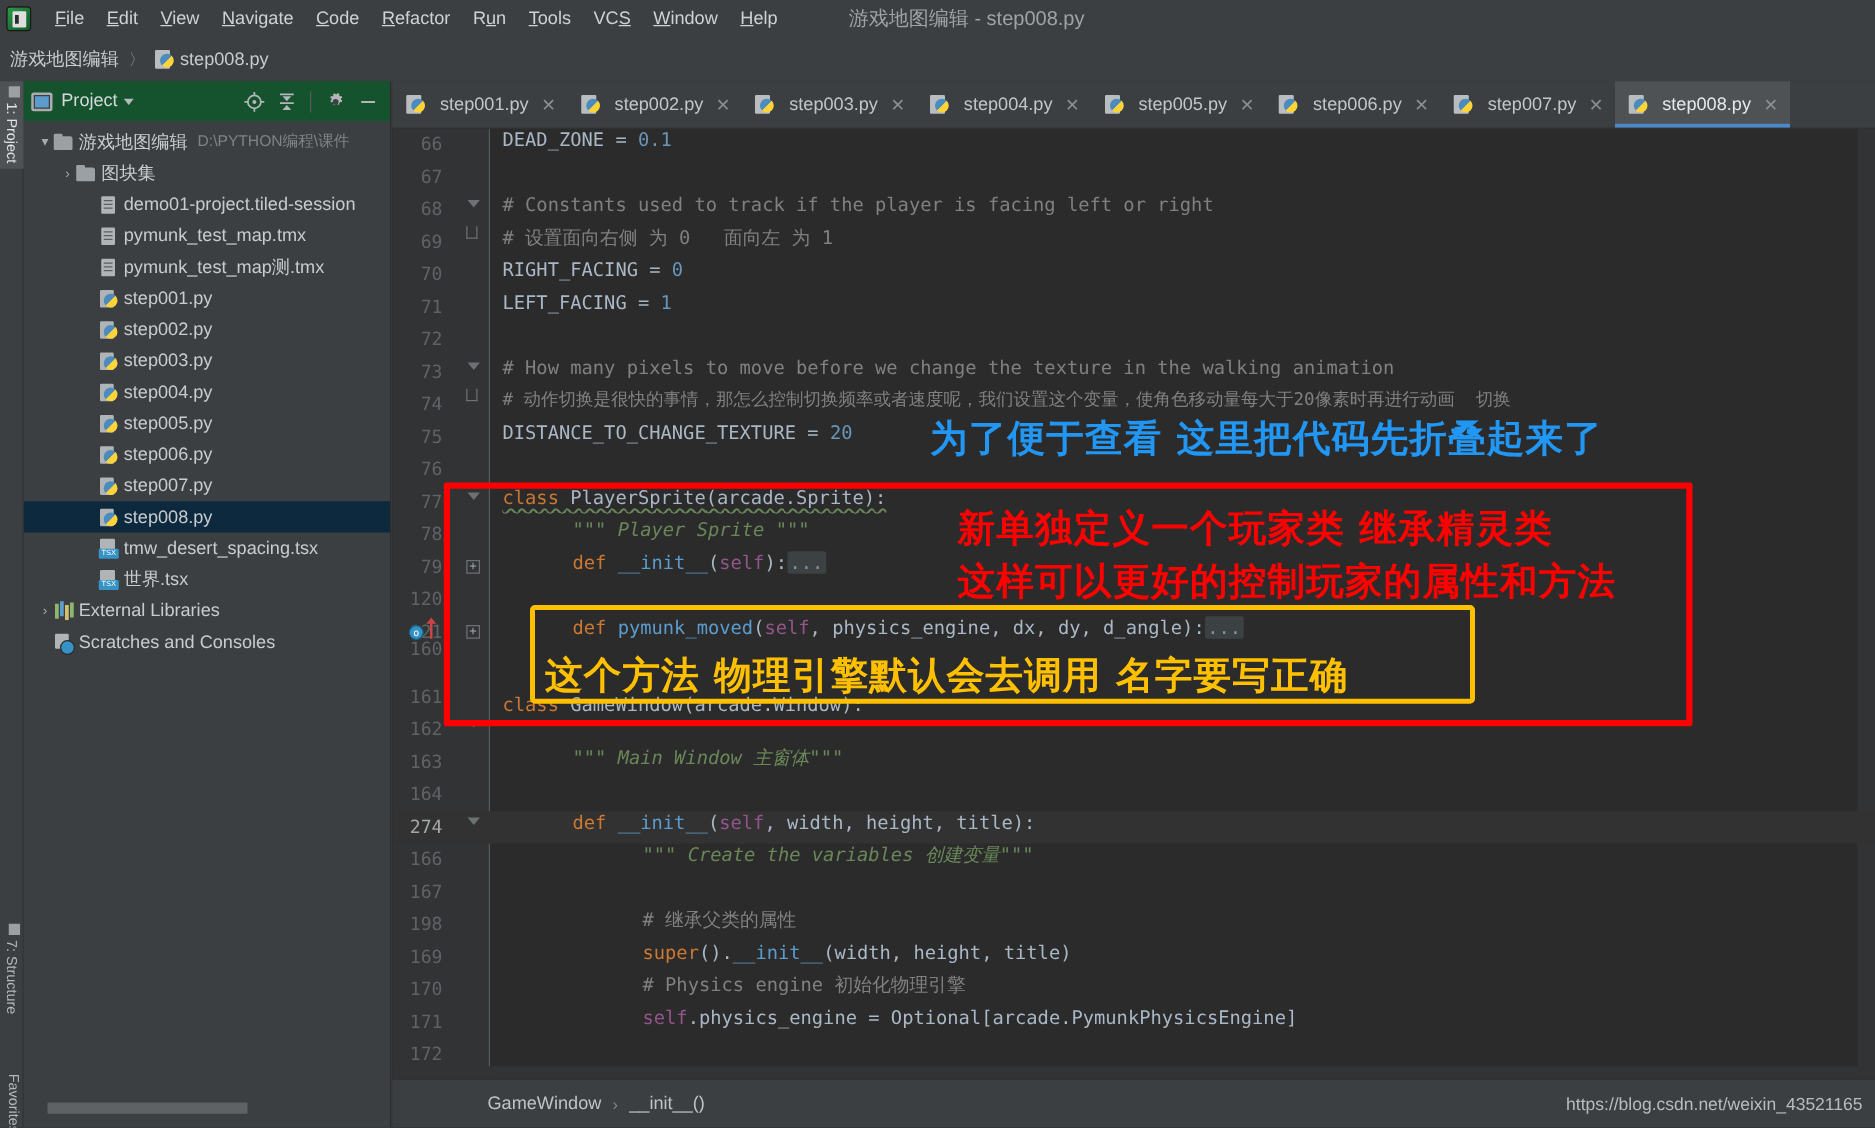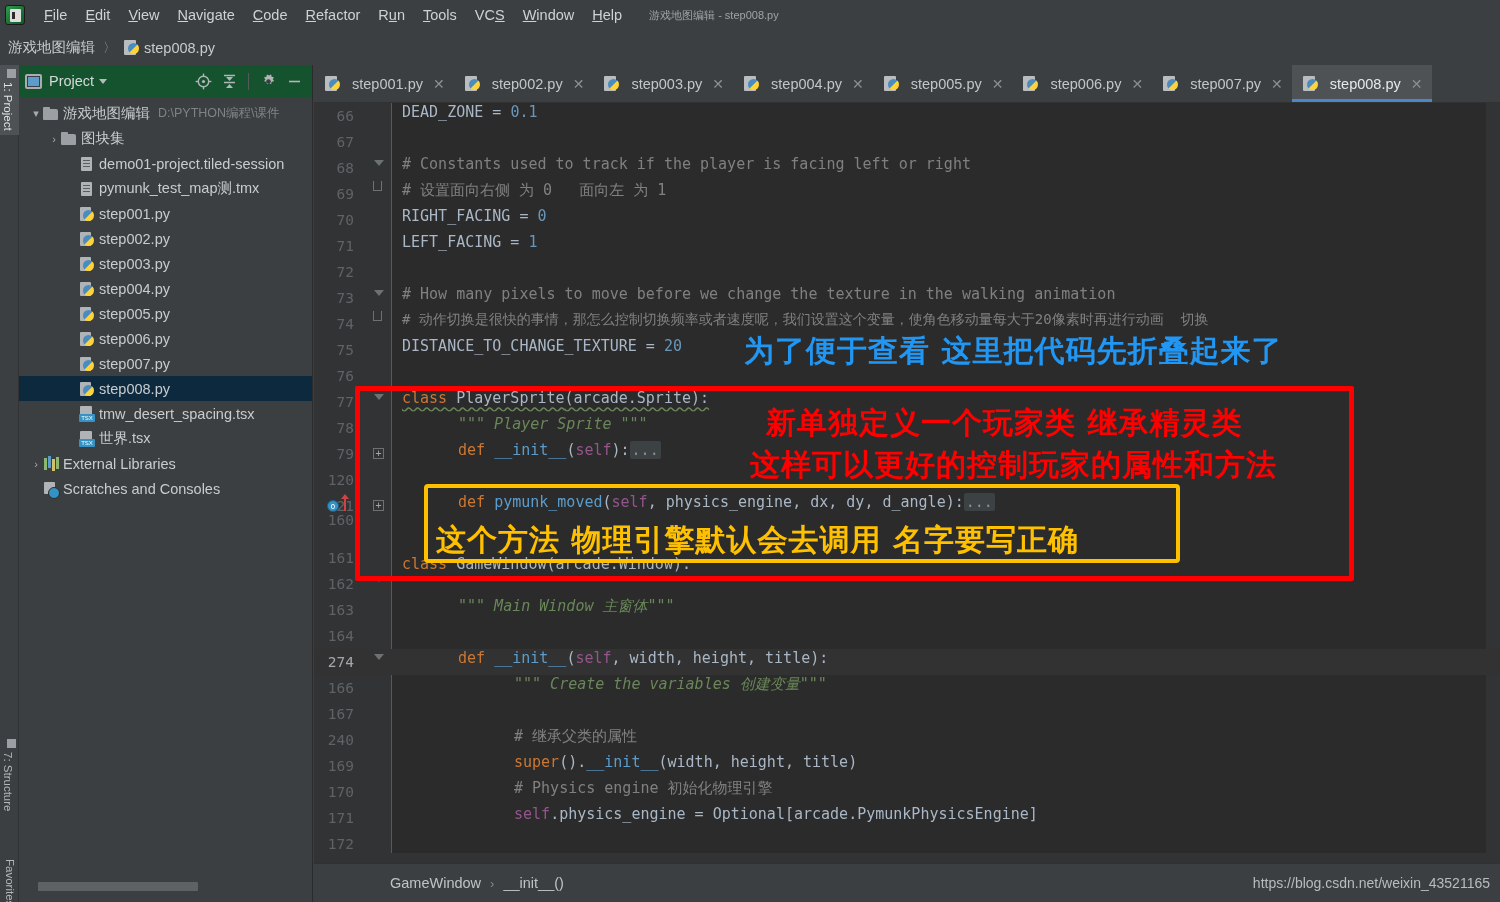--- a/index.html
+++ b/index.html
@@ -30,21 +30,21 @@
   }
   .ij-logo::before {
     content: ""; position: absolute; left: 6px; top: 6px; width: 3px; height: 7px;
     background: #2b2b2b; z-index: 2;
   }
   .menu-item {
     font-size: 14.5px; color: #cfd2d4; padding: 3px 9px; cursor: default; white-space: nowrap;
   }
   .menu-item span.u { text-decoration: underline; }
   .win-title {
-    margin-left: 18px; font-size: 11px; color: #9fa3a6; white-space: nowrap;
+    margin-left: 48px; font-size: 16px; color: #9fa3a6; white-space: nowrap;
   }
 
   
   .navbar {
     position: absolute; left: 0; top: 30px; width: 1500px; height: 35px;
     background: #3c3f41; display: flex; align-items: center; padding-left: 8px;
   }
   .nav-crumb { font-size: 14.5px; color: #c8cbcd; white-space: nowrap; }
   .nav-sep { color: #8d9093; margin: 0 8px; font-size: 13px; }
   .py-ico {
@@ -412,20 +412,25 @@
           <span class="label">图块集</span>
         </div>
         <div class="row indent-3">
           <span class="arrow"></span>
           <span class="ico ico-doc"></span>
           <span class="label">demo01-project.tiled-session</span>
         </div>
         <div class="row indent-3">
           <span class="arrow"></span>
           <span class="ico ico-doc"></span>
+          <span class="label">pymunk_test_map.tmx</span>
+        </div>
+        <div class="row indent-3">
+          <span class="arrow"></span>
+          <span class="ico ico-doc"></span>
           <span class="label">pymunk_test_map测.tmx</span>
         </div>
         <div class="row indent-3">
           <span class="arrow"></span>
           <span class="ico ico-py"></span>
           <span class="label">step001.py</span>
         </div>
         <div class="row indent-3">
           <span class="arrow"></span>
           <span class="ico ico-py"></span>
@@ -605,21 +610,21 @@
           <div class="line cur" style="top: 546px;">
             <span class="ln cur">274</span>
           </div>
           <div class="line" style="top: 572px;">
             <span class="ln">166</span>
           </div>
           <div class="line" style="top: 598px;">
             <span class="ln">167</span>
           </div>
           <div class="line" style="top: 624px;">
-            <span class="ln">240</span>
+            <span class="ln">198</span>
           </div>
           <div class="line" style="top: 650px;">
             <span class="ln">169</span>
           </div>
           <div class="line" style="top: 676px;">
             <span class="ln">170</span>
           </div>
           <div class="line" style="top: 702px;">
             <span class="ln">171</span>
           </div>
@@ -660,21 +665,21 @@
       <div class="code-txt t-str" style="top:572px; left:200px;">""" Create the variables 创建变量"""</div>
       <div class="code-txt t-com" style="top:624px; left:200px;"># 继承父类的属性</div>
       <div class="code-txt" style="top:650px; left:200px;"><span><span class="t-kw">super</span>().<span class="t-key">__init__</span>(width, height, title)</span></div>
       <div class="code-txt t-com" style="top:676px; left:200px;"># Physics engine 初始化物理引擎</div>
       <div class="code-txt" style="top:702px; left:200px;"><span><span class="t-self">self</span>.physics_engine = Optional[arcade.PymunkPhysicsEngine]</span></div>
 
       <div class="anno-blue" style="left:430px; top:228px;">为了便于查看 这里把代码先折叠起来了</div>
 
       <div class="box-red" style="left:41px; top:283px; width:999px; height:195px;"></div>
       <div class="anno-red" style="left:452px; top:300px;">新单独定义一个玩家类 继承精灵类</div>
-      <div class="anno-red" style="left:436px; top:342px;">这样可以更好的控制玩家的属性和方法</div>
+      <div class="anno-red" style="left:452px; top:342px;">这样可以更好的控制玩家的属性和方法</div>
 
       <div class="box-yellow" style="left:110px; top:381px; width:756px; height:79px;"></div>
       <div class="anno-yellow" style="left:122px; top:417px;">这个方法 物理引擎默认会去调用 名字要写正确</div>
     </div>
   </div>
 
   <div class="ed-hscroll"></div>
 
   <div class="statusbar">
     <span class="sb-crumb">GameWindow</span>

